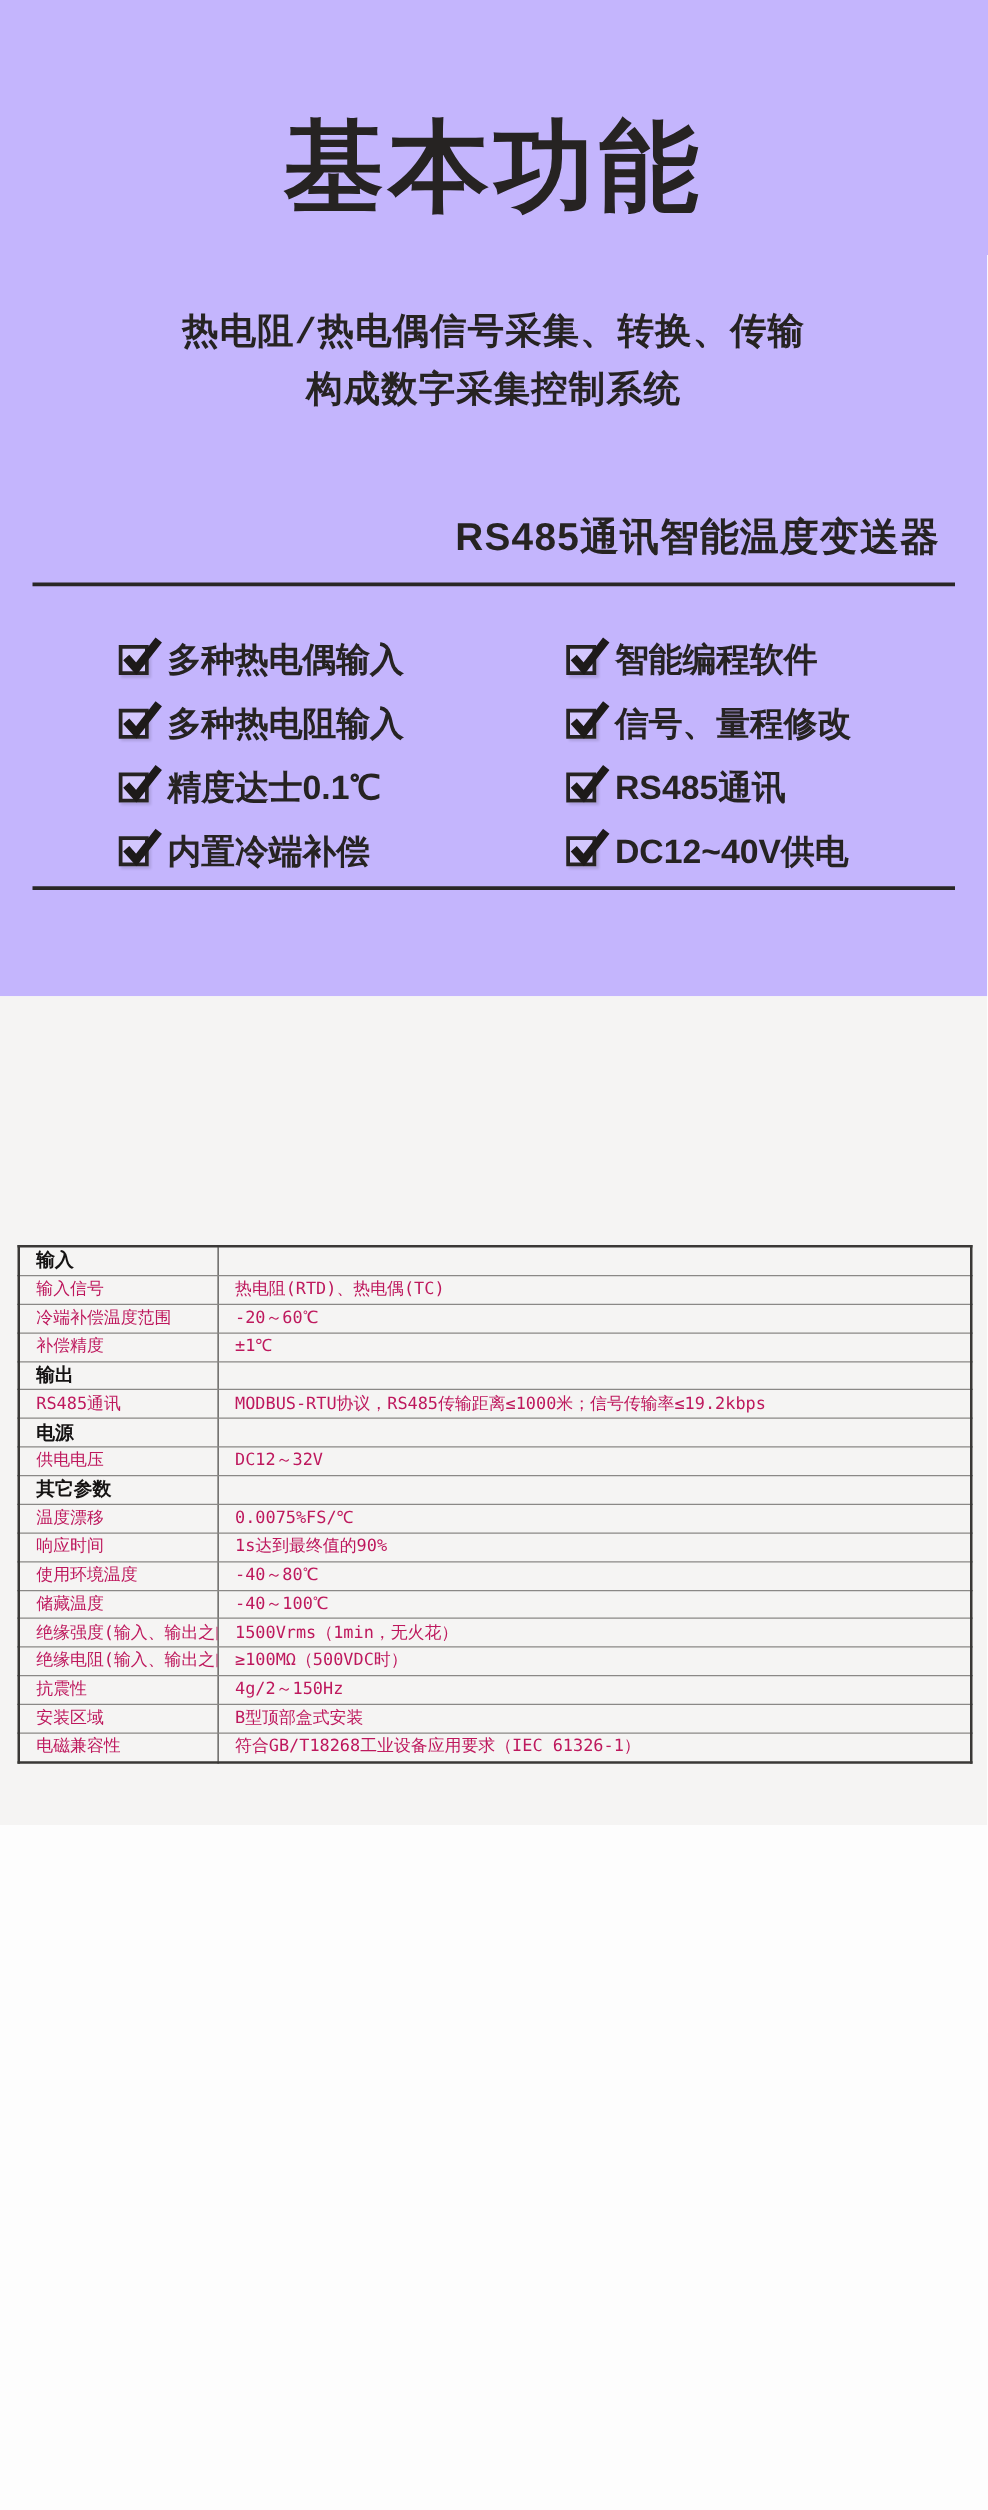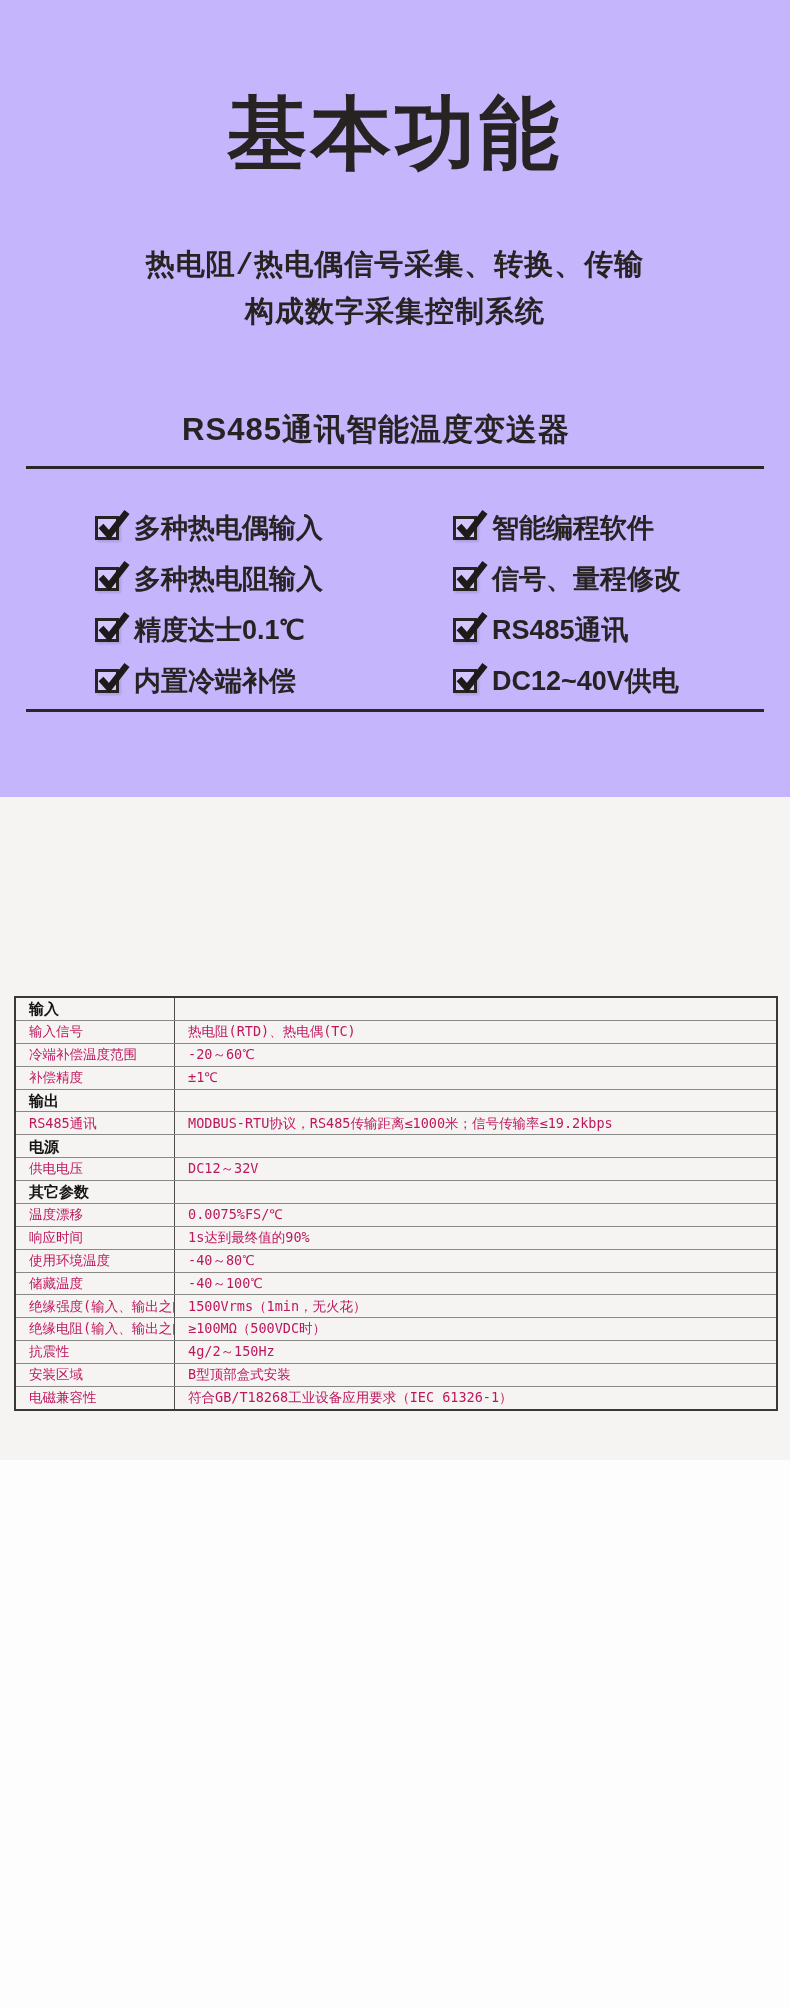--- a/index.html
+++ b/index.html
@@ -16,21 +16,21 @@
   
   .t-basic {
     position:absolute; top:94px; left:0; width:790px; text-align:center;
     font-size:80px; font-weight:900; letter-spacing:4px; color:#262322; line-height:1;
   }
   .sub { position:absolute; left:0; width:790px; text-align:center;
          font-size:29px; font-weight:600; letter-spacing:1px; color:#262322; line-height:1.15;font-family:Liberation Mono, monospace; }
   .sub1 { top:250px; }
   .sub2 { top:297px; }
   .prod-line {
-    position:absolute; top:409px; left:0; width:752px; text-align:center;
+    position:absolute; top:409px; left:0; width:752px; text-align:right;
     font-size:31px; font-weight:600; letter-spacing:1px; color:#262322;
   }
   .rule { position:absolute; left:26px; width:738px; height:3px; background:#2a2726; }
   .rule1 { top:466px; }
   .rule2 { top:709px; }
 
   .features-col { position:absolute; top:502px; display:flex; flex-direction:column; }
   .features-left  { left:95px;  width:330px; }
   .features-right { left:453px; width:330px; }
   .feature-row { display:flex; align-items:center; height:51px; }

